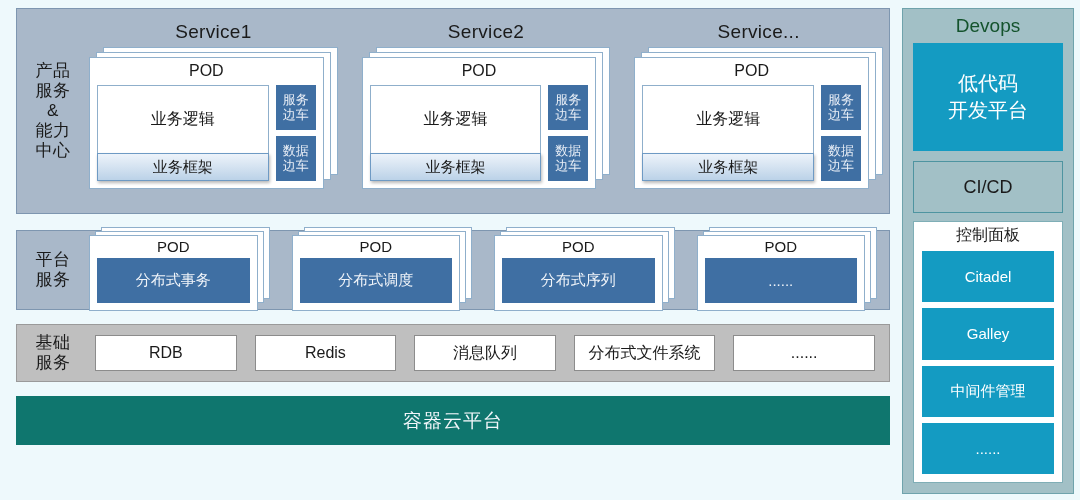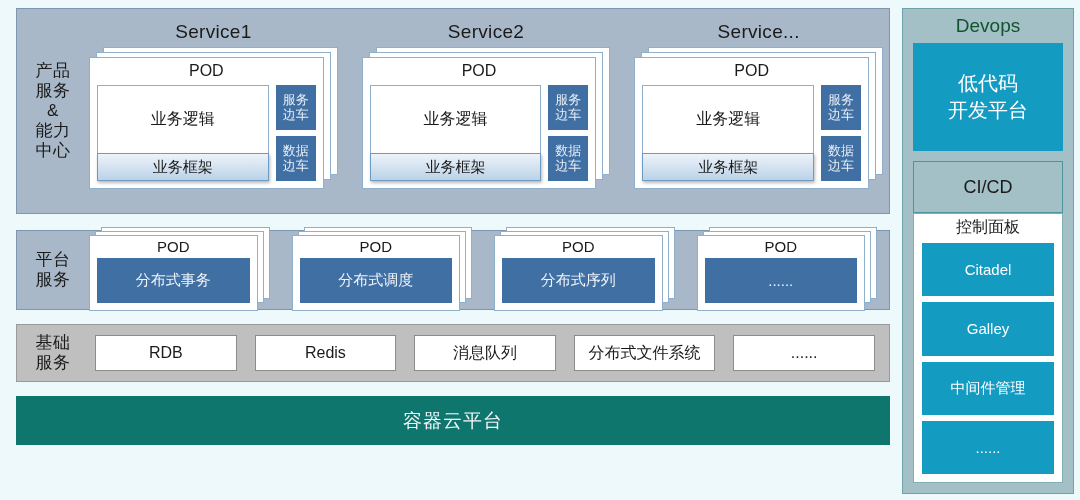--- a/index.html
+++ b/index.html
@@ -177,21 +177,21 @@
     display: flex; flex-direction: column;
     align-items: center; justify-content: center;
     font-size: 20px; line-height: 1.35;
     margin-bottom: 10px;
   }
   .cicd {
     height: 52px;
     border: 1px solid #4E94A0; background: transparent;
     display: flex; align-items: center; justify-content: center;
     font-size: 18px; color: #1a1a1a;
-    margin-bottom: 0;
+    margin-bottom: 8px;
   }
   .ctrl-panel {
     flex: 1 1 auto;
     background: #FFFFFF; border: 1px solid #7FAEB6;
     padding: 3px 8px 8px 8px;
     display: flex; flex-direction: column;
   }
   .ctrl-title {
     text-align: center; font-size: 16px; color: #1a1a1a;
     margin-bottom: 5px;

